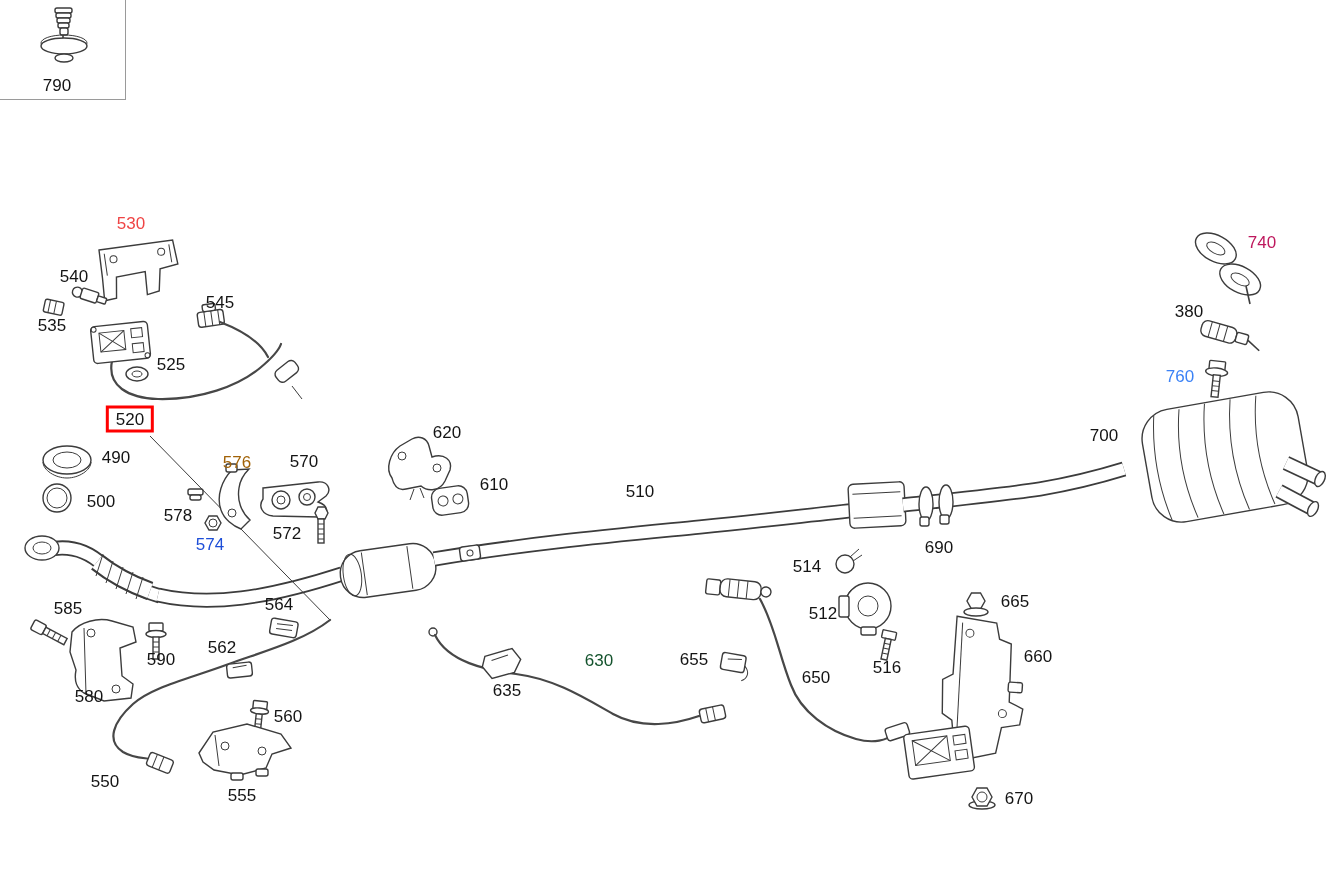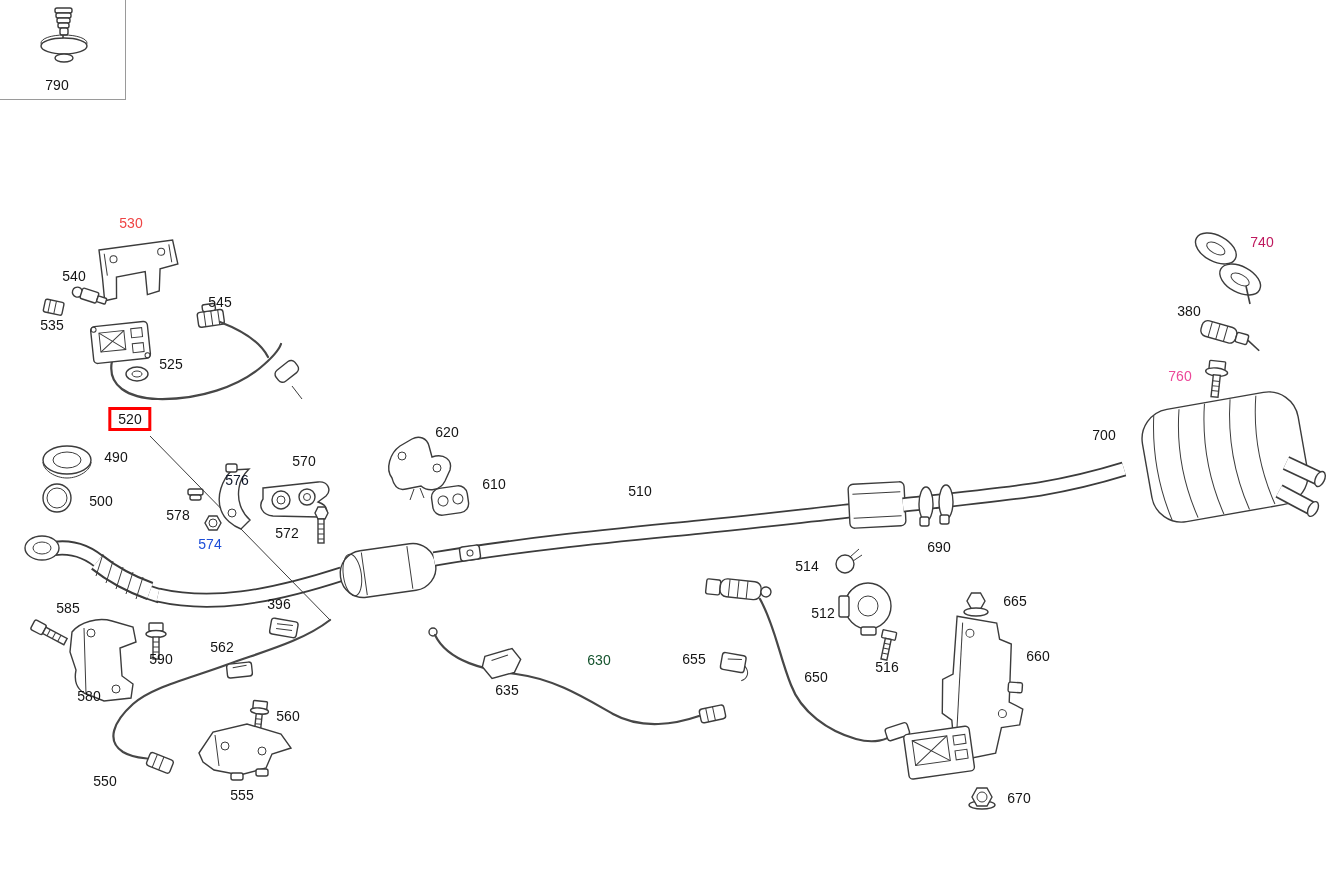--- a/index.html
+++ b/index.html
@@ -16,21 +16,21 @@
     position: absolute;
     left: 0; top: 0;
     width: 125px; height: 99px;
     border-right: 1px solid #9a9a9a;
     border-bottom: 1px solid #9a9a9a;
   }
   .label-layer { position: absolute; left: 0; top: 0; width: 100%; height: 100%; }
   .part-label {
     position: absolute;
     transform: translate(-50%, -50%);
-    font-size: 14px;
+    font-size: 17px;
     line-height: 1;
     color: #141414;
     padding: 3px 5px;
     white-space: nowrap;
     cursor: pointer;
     user-select: none;
   }
   .part-label.highlighted {
     border: 3px solid #c2410c;
     padding: 2px 7px;
@@ -361,40 +361,40 @@
   <div class="label-layer">
       <div class="part-label" style="left: 57px; top: 85px; color: rgb(20, 20, 20);">790</div>
       <div class="part-label" style="left: 131px; top: 223px; color: #ef4444;">530</div>
       <div class="part-label" style="left: 74px; top: 276px; color: rgb(20, 20, 20);">540</div>
       <div class="part-label" style="left: 52px; top: 325px; color: rgb(20, 20, 20);">535</div>
       <div class="part-label" style="left: 220px; top: 302px; color: rgb(20, 20, 20);">545</div>
       <div class="part-label" style="left: 171px; top: 364px; color: rgb(20, 20, 20);">525</div>
       <div class="part-label highlighted" style="left: 130px; top: 419px; color: rgb(20, 20, 20); border-color: rgb(255, 0, 0);">520</div>
       <div class="part-label" style="left: 116px; top: 457px; color: rgb(20, 20, 20);">490</div>
       <div class="part-label" style="left: 101px; top: 501px; color: rgb(20, 20, 20);">500</div>
-      <div class="part-label" style="left: 237px; top: 480px; color: #0f172a;">576</div>
+      <div class="part-label" style="left: 237px; top: 462px; color: #a16207;">576</div>
       <div class="part-label" style="left: 304px; top: 461px; color: rgb(20, 20, 20);">570</div>
       <div class="part-label" style="left: 178px; top: 515px; color: rgb(20, 20, 20);">578</div>
       <div class="part-label" style="left: 210px; top: 544px; color: #1d4ed8;">574</div>
       <div class="part-label" style="left: 287px; top: 533px; color: rgb(20, 20, 20);">572</div>
       <div class="part-label" style="left: 447px; top: 432px; color: rgb(20, 20, 20);">620</div>
       <div class="part-label" style="left: 494px; top: 484px; color: rgb(20, 20, 20);">610</div>
       <div class="part-label" style="left: 640px; top: 491px; color: rgb(20, 20, 20);">510</div>
       <div class="part-label" style="left: 807px; top: 566px; color: rgb(20, 20, 20);">514</div>
       <div class="part-label" style="left: 823px; top: 613px; color: rgb(20, 20, 20);">512</div>
       <div class="part-label" style="left: 887px; top: 667px; color: rgb(20, 20, 20);">516</div>
       <div class="part-label" style="left: 939px; top: 547px; color: rgb(20, 20, 20);">690</div>
       <div class="part-label" style="left: 1104px; top: 435px; color: rgb(20, 20, 20);">700</div>
       <div class="part-label" style="left: 1262px; top: 242px; color: #be185d;">740</div>
       <div class="part-label" style="left: 1189px; top: 311px; color: rgb(20, 20, 20);">380</div>
-      <div class="part-label" style="left: 1180px; top: 376px; color: #ec4899;">760</div>
+      <div class="part-label" style="left: 1180px; top: 376px; color: #3b82f6;">760</div>
       <div class="part-label" style="left: 68px; top: 608px; color: rgb(20, 20, 20);">585</div>
       <div class="part-label" style="left: 161px; top: 659px; color: rgb(20, 20, 20);">590</div>
       <div class="part-label" style="left: 89px; top: 696px; color: rgb(20, 20, 20);">580</div>
-      <div class="part-label" style="left: 279px; top: 604px; color: rgb(20, 20, 20);">396</div>
+      <div class="part-label" style="left: 279px; top: 604px; color: rgb(20, 20, 20);">564</div>
       <div class="part-label" style="left: 222px; top: 647px; color: rgb(20, 20, 20);">562</div>
       <div class="part-label" style="left: 288px; top: 716px; color: rgb(20, 20, 20);">560</div>
       <div class="part-label" style="left: 242px; top: 795px; color: rgb(20, 20, 20);">555</div>
       <div class="part-label" style="left: 105px; top: 781px; color: rgb(20, 20, 20);">550</div>
       <div class="part-label" style="left: 599px; top: 660px; color: #14532d;">630</div>
       <div class="part-label" style="left: 507px; top: 690px; color: rgb(20, 20, 20);">635</div>
       <div class="part-label" style="left: 694px; top: 659px; color: rgb(20, 20, 20);">655</div>
       <div class="part-label" style="left: 816px; top: 677px; color: rgb(20, 20, 20);">650</div>
       <div class="part-label" style="left: 1015px; top: 601px; color: rgb(20, 20, 20);">665</div>
       <div class="part-label" style="left: 1038px; top: 656px; color: rgb(20, 20, 20);">660</div>

